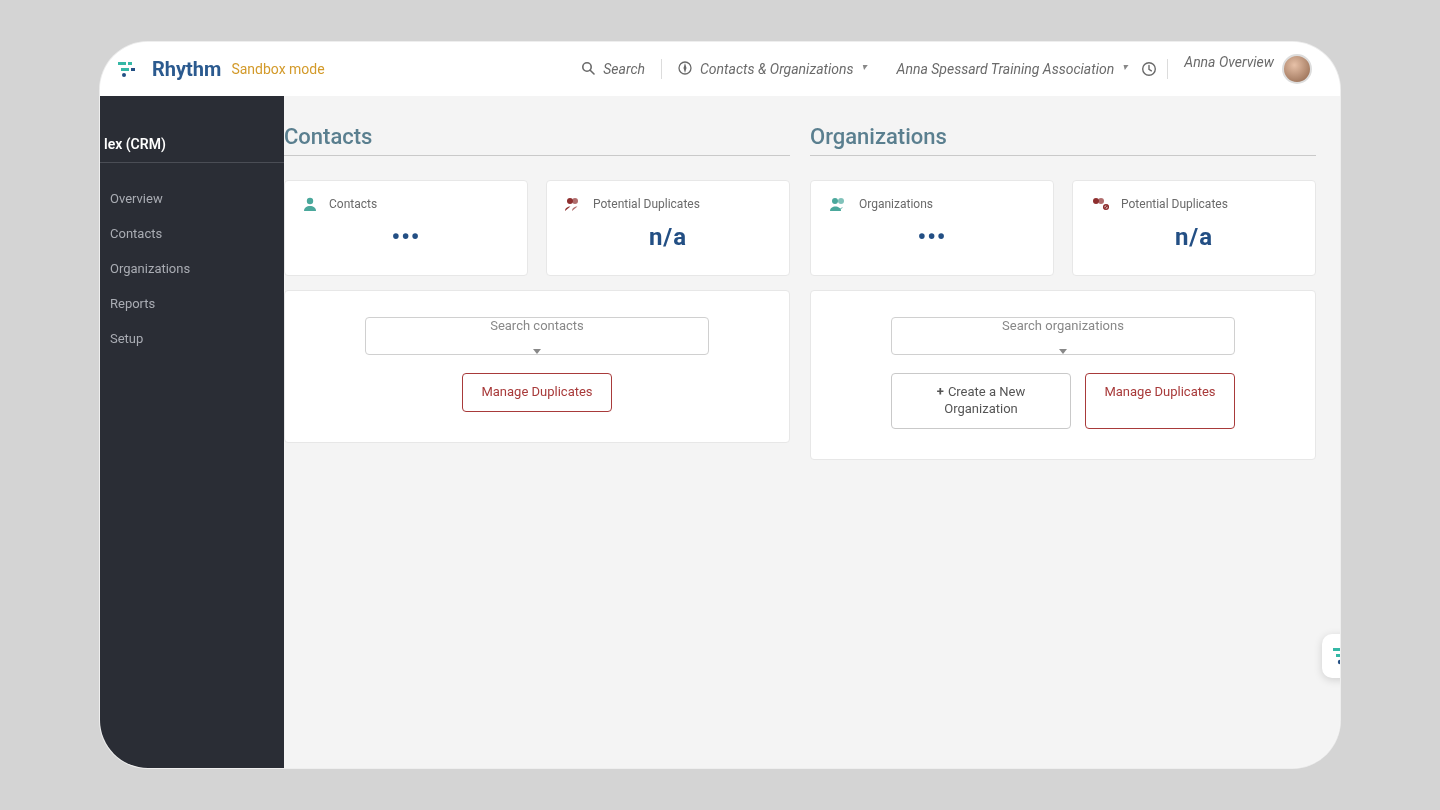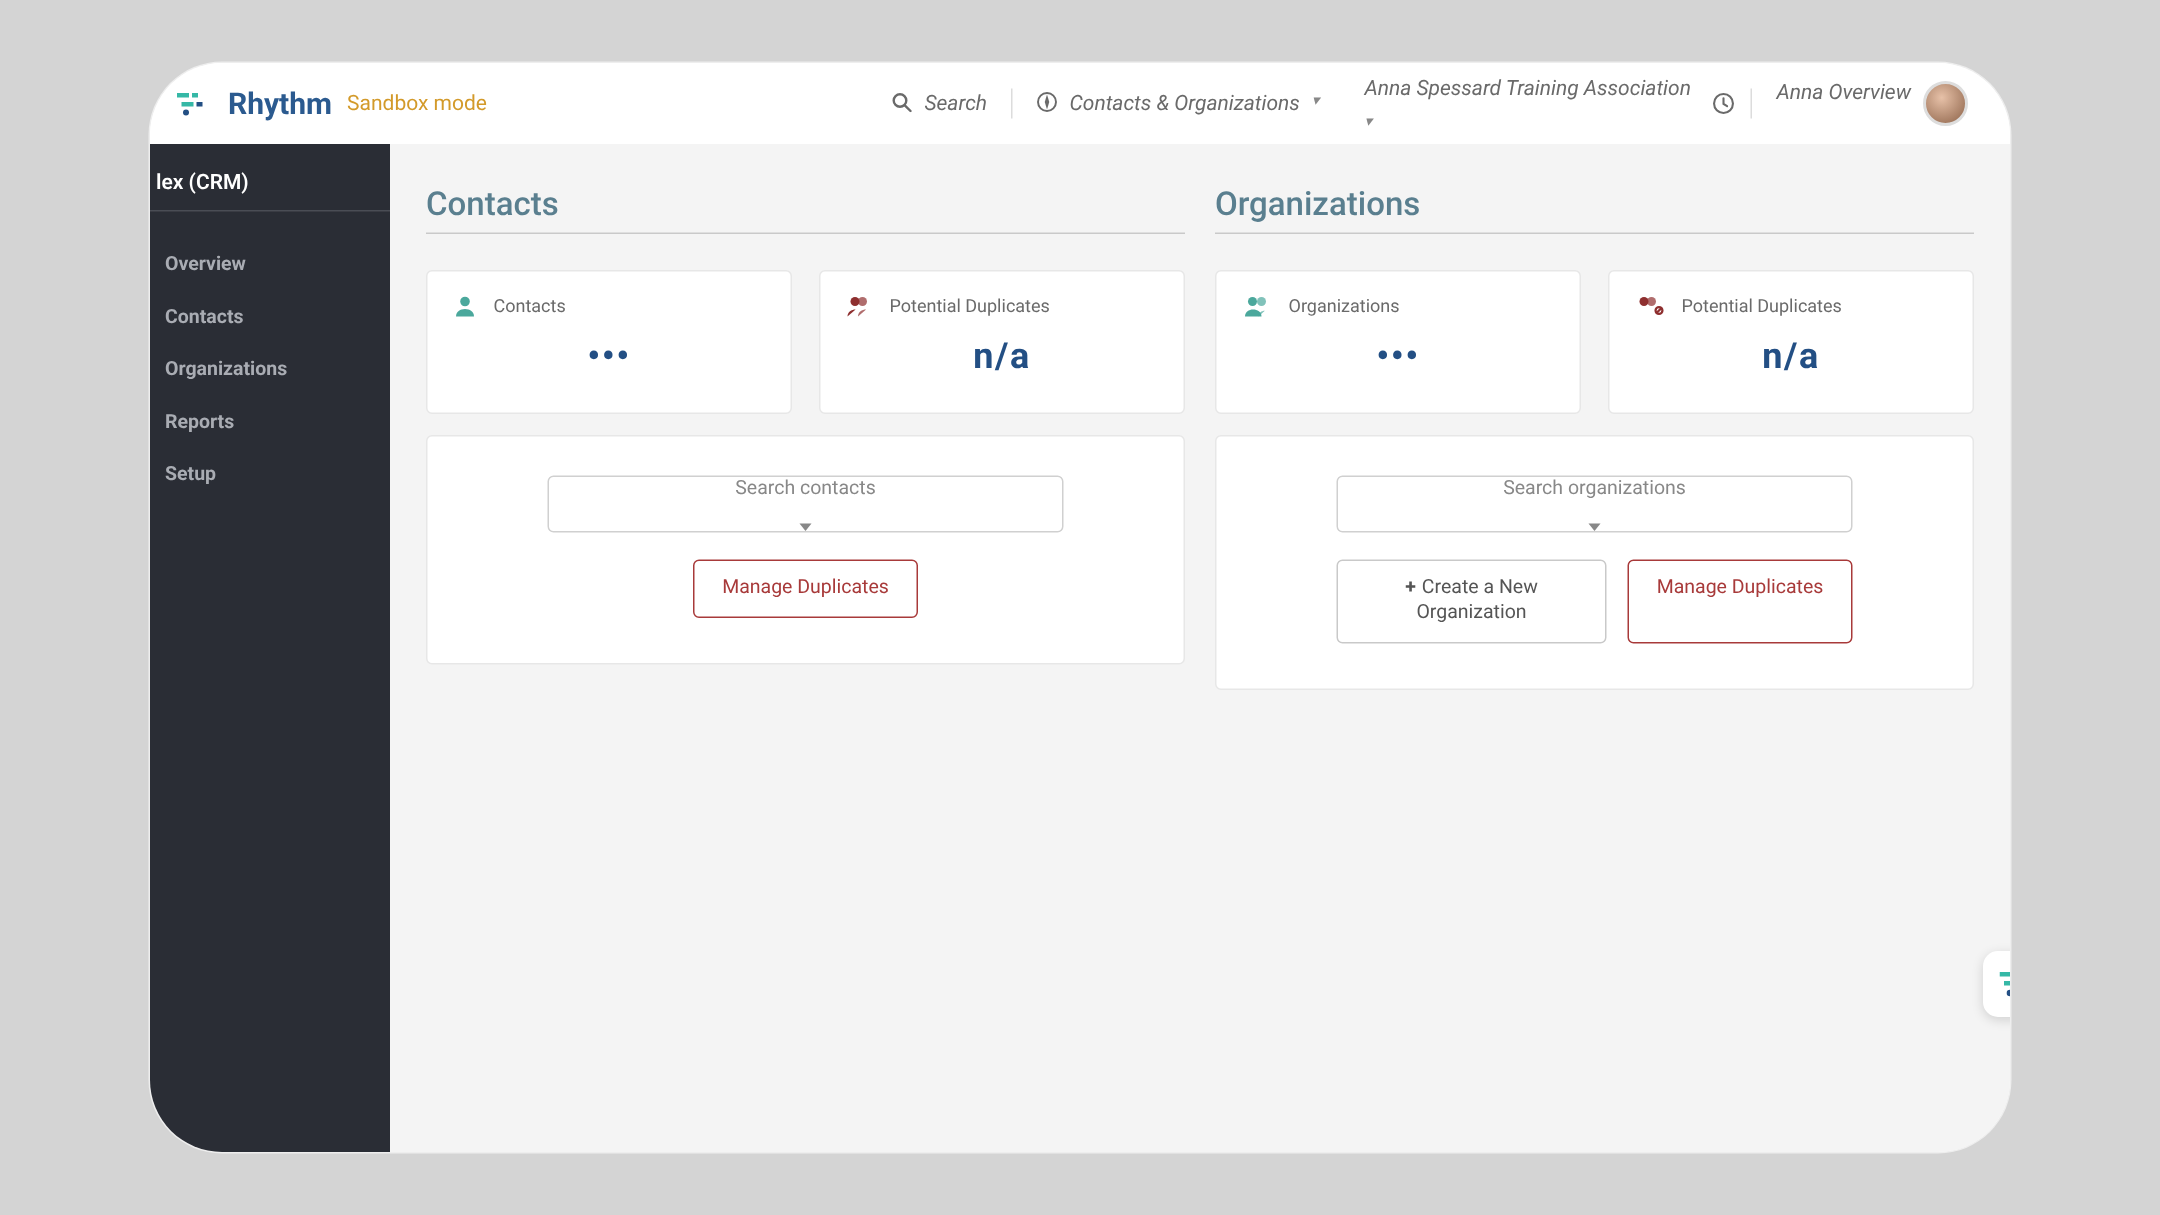--- a/index.html
+++ b/index.html
@@ -52,39 +52,38 @@
     border: 2px solid #ddd;
   }
   .body-area {
     position: absolute;
     top: 54px; bottom: 0; left: 0; right: 0;
     background: #f4f4f4;
   }
   .sidebar {
     position: absolute;
     top: 0; bottom: 0; left: 0;
-    width: 160px;
+    width: 184px;
     background: #2a2d35;
     color: #cfd1d6;
-    padding-top: 18px;
+    padding-top: 40px;
   }
   .sidebar-title {
     color: #fff;
     font-size: 14px;
     font-weight: 600;
     padding: 0 12px 10px 4px;
     border-bottom: 1px solid #4a4d55;
     margin-bottom: 18px;
   }
   .sidebar-item {
     font-size: 13px;
     padding: 10px 12px 10px 10px;
     color: #a9acb3;
     cursor: pointer;
-    font-weight: bold;
   }
   .main {
     position: absolute;
     left: 160px; right: 0; top: 0; bottom: 0;
     padding: 28px 24px;
     overflow: auto;
   }
   .columns { display: flex; gap: 20px; }
   .col { flex: 1; }
   .section-title {
@@ -204,21 +203,21 @@
       <span>
         <svg width="14" height="14" viewBox="0 0 14 14">
             <circle cx="7" cy="7" r="6" stroke="#6a6a6a" stroke-width="1.3" fill="none"></circle>
             <path d="M7 2 L8.5 7 L7 12 L5.5 7 Z" fill="#6a6a6a"></path>
           </svg>
       </span>
       <span>Contacts &amp; Organizations</span>
       <span class="caret-down">▾</span>
     </div>
 
-    <div class="topbar-item" style="padding-left:20px;flex-direction:column;">
+    <div class="topbar-item" style="padding-left:20px;">
       <span>Anna Spessard Training Association</span>
       <span class="caret-down">▾</span>
     </div>
 
     <div class="topbar-item" style="padding:0 4px;">
       <span>
         <svg width="16" height="16" viewBox="0 0 16 16">
             <circle cx="8" cy="8" r="6.3" stroke="#6a6a6a" stroke-width="1.4" fill="none"></circle>
             <path d="M8 4.5 V8.3 L10.4 9.8" stroke="#6a6a6a" stroke-width="1.4" fill="none" stroke-linecap="round"></path>
           </svg>

